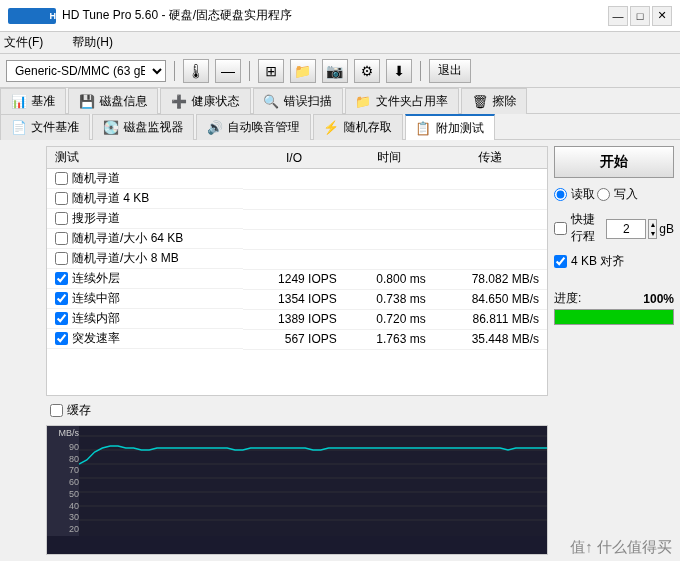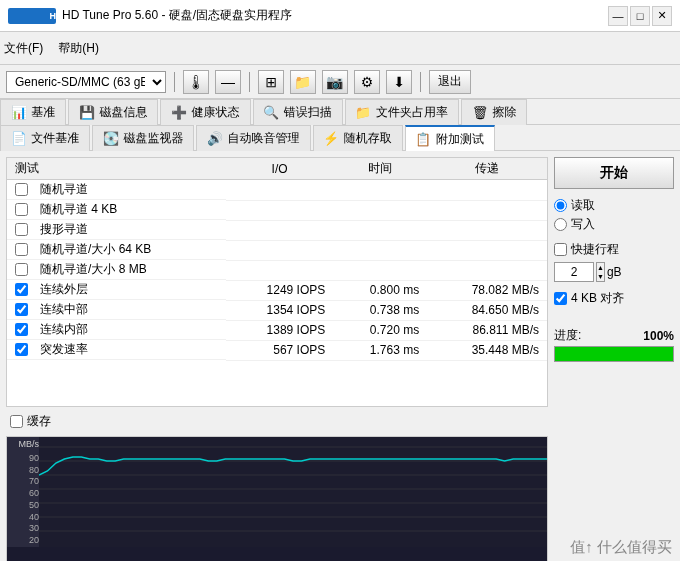--- a/index.html
+++ b/index.html
@@ -49,22 +49,22 @@
       cursor: pointer;
       display: flex; align-items: center; justify-content: center;
       font-size: 11px;
     }
 
     
     .menubar {
       background: #f0f0f0;
       padding: 2px 4px;
       display: flex;
-      gap: 15px;
-      height: 33px;
+      gap: 29px;
+      height: 22px;
       align-items: center;
       border-bottom: 1px solid #ccc;
     }
     .menubar-item { font-size: 12px; cursor: pointer; color: #000; }
 
     
     .toolbar {
       background: #f0f0f0;
       padding: 3px 6px;
       display: flex;
@@ -132,20 +132,21 @@
       padding: 6px;
       gap: 6px;
     }
 
     
     .left-panel {
       flex: 1;
       display: flex;
       flex-direction: column;
       gap: 4px;
+      margin-left: 40px;
     }
 
     
     .test-table-container {
       border: 1px solid #ccc;
       background: white;
       flex: 1;
     }
     .test-table {
       width: 100%;
@@ -158,21 +159,21 @@
       text-align: center;
       font-weight: normal;
       font-size: 12px;
     }
     .test-table th:first-child { text-align: left; }
     .test-table td {
       padding: 1px 8px;
       font-size: 12px;
       border-bottom: 1px solid #f0f0f0;
     }
-    .test-table td:first-child { display: flex; align-items: center; gap: 12px; }
+    .test-table td:first-child { display: flex; align-items: center; gap: 4px; }
     .test-table td:nth-child(2), .test-table td:nth-child(3), .test-table td:nth-child(4) {
       text-align: right;
     }
     .cb { width: 13px; height: 13px; }
 
     
     .chart-area {
       border: 1px solid #ccc;
       background: #1a1a2e;
       height: 130px;
@@ -211,21 +212,21 @@
     .start-btn {
       height: 32px;
       background: linear-gradient(to bottom, #fff, #ddd);
       border: 1px solid #999;
       cursor: pointer;
       font-size: 14px;
       font-weight: bold;
     }
     .options-group {
       display: flex;
-      flex-direction: column;
+      flex-direction: row;
       gap: 2px;
     }
     .radio-row, .check-row {
       display: flex;
       align-items: center;
       gap: 4px;
       font-size: 12px;
     }
     .number-input-row {
       display: flex;

